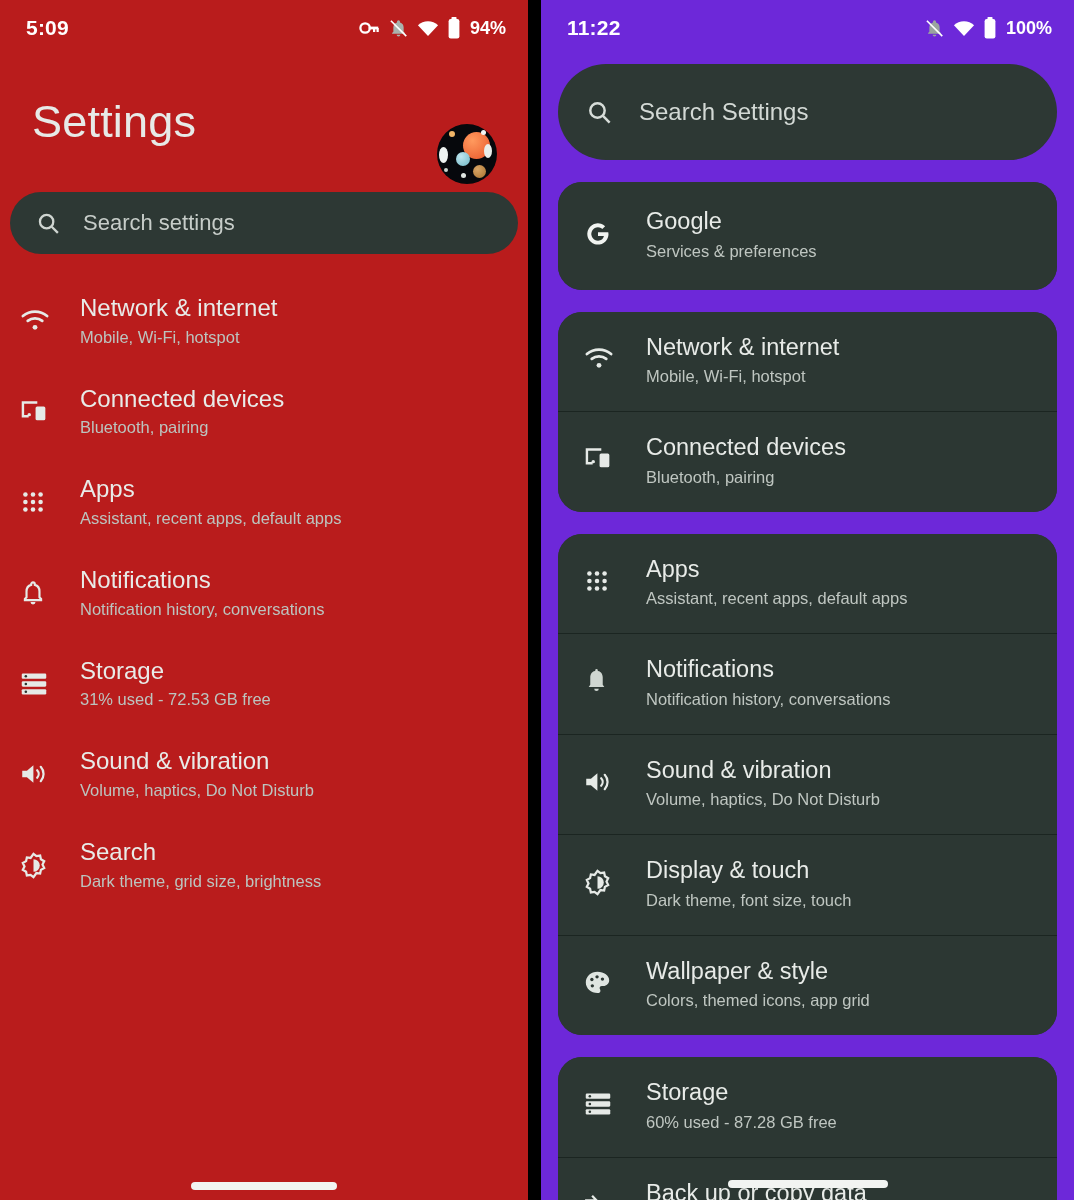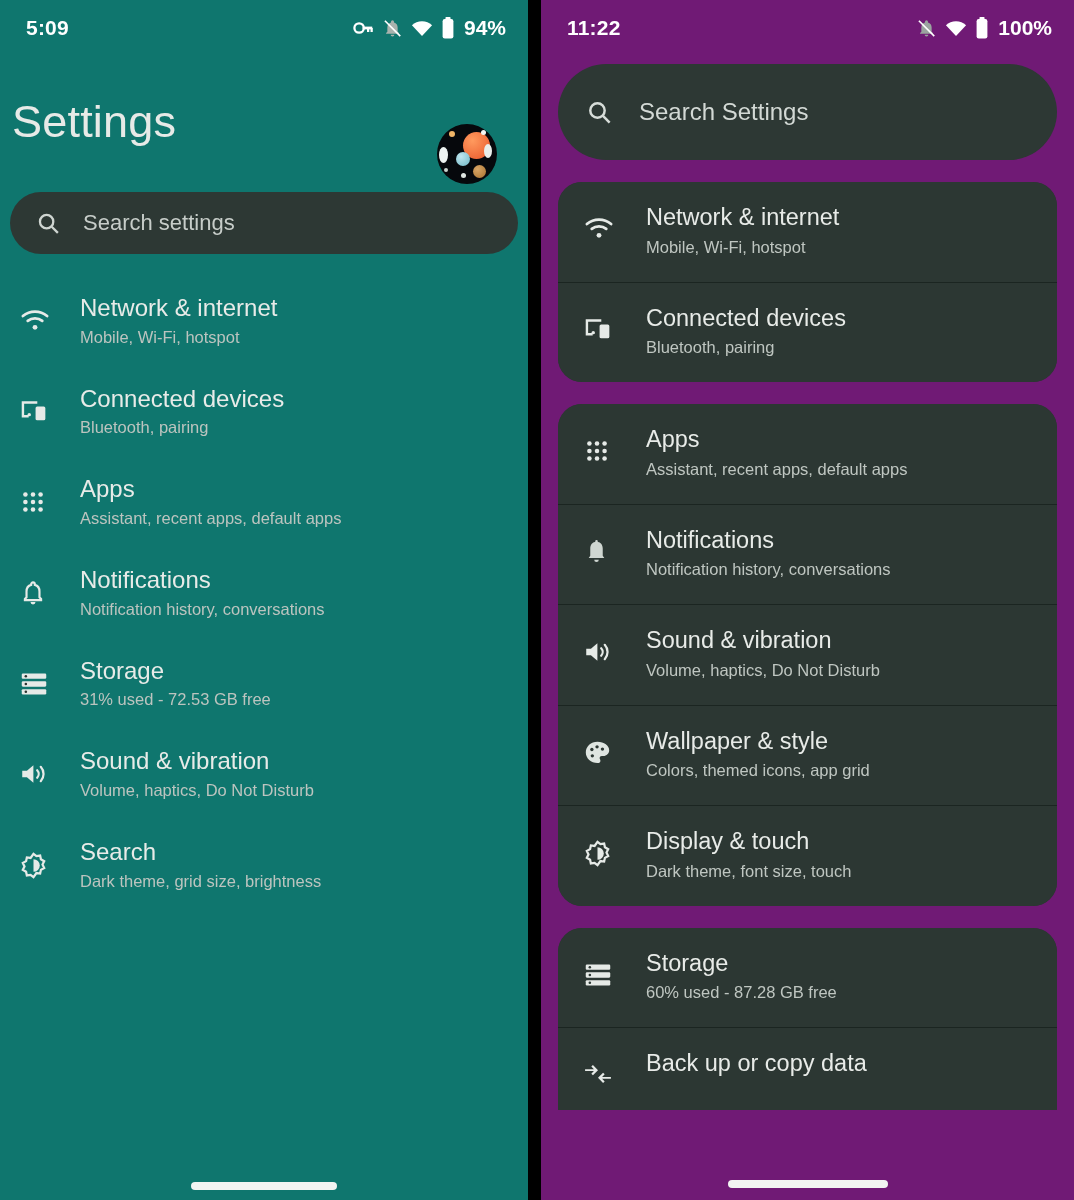--- a/index.html
+++ b/index.html
@@ -6,43 +6,43 @@
   html, body {
     width: 1074px; height: 1200px;
     background: #000000;
     font-family: "Liberation Sans", sans-serif;
     overflow: hidden;
   }
   .stage { position: relative; width: 1074px; height: 1200px; display: flex; background: #000; }
 
   
   .panel { position: relative; height: 1200px; overflow: hidden; }
-  .panel-left  { width: 528px; background: #0f766e; }
+  .panel-left  { width: 528px; background: #b91c1c; }
   .gap         { width: 13px; background: #000000; }
-  .panel-right { width: 533px; background: #701a75; }
+  .panel-right { width: 533px; background: #6d28d9; }
 
   
   .statusbar {
     height: 56px; display: flex; align-items: center;
     padding: 0 22px 0 26px; color: #ffffff;
   }
   .statusbar .clock { font-size: 21px; font-weight: bold; letter-spacing: .2px; }
   .statusbar .sys { margin-left: auto; display: flex; align-items: center; gap: 9px; }
-  .statusbar .pct { font-size: 21px; font-weight: bold; margin-left: 1px; }
+  .statusbar .pct { font-size: 18px; font-weight: bold; margin-left: 1px; }
   .ic { display: inline-block; line-height: 0; }
 
   
   .avatar {
     position: absolute; top: 124px; left: 437px;
     width: 60px; height: 60px; border-radius: 50%;
     background: #06080c; overflow: hidden;
   }
   .avatar .pl { position: absolute; border-radius: 50%; }
   .page-title {
-    margin: 40px 0 0 12px; font-size: 45px; color: #e7eae7;
+    margin: 40px 0 0 32px; font-size: 45px; color: #e7eae7;
     font-weight: 400; letter-spacing: .2px;
   }
   .search-left {
     margin: 44px 10px 0 10px; height: 62px; border-radius: 31px;
     background: #2d3834; display: flex; align-items: center; padding-left: 26px; gap: 22px;
   }
   .search-left .txt { font-size: 22px; color: #c7cdc9; }
 
   .flatlist { margin-top: 22px; }
   .flatrow { display: flex; align-items: flex-start; padding: 18px 18px 19px 20px; }
@@ -308,20 +308,33 @@
         <svg width="27" height="27" viewBox="0 0 24 24">
             <g fill="none" stroke="#d7ddd9" stroke-width="2.2">
               <circle cx="10.2" cy="10.2" r="6.4"></circle>
               <path d="M15.1 15.1 21 21"></path>
             </g>
           </svg>
       </span>
       <span class="txt">Search Settings</span>
     </div>
 
+    <div class="group r-all">
+      <div class="card" style="padding-top:26px;padding-bottom:28px;">
+        <span class="iconbox">
+          <svg width="28" height="28" viewBox="0 0 24 24">
+              <path d="M12 10.4v3.4h5.1a5.2 5.2 0 0 1-5.1 3.9 5.7 5.7 0 1 1 3.7-10l2.4-2.4A9.1 9.1 0 1 0 21 12.6c0-.8-.1-1.5-.2-2.2z" fill="#f1f4f1"></path>
+            </svg>
+        </span>
+        <span class="txts">
+          <span class="t">Google</span>
+          <div class="s">Services &amp; preferences</div>
+        </span>
+      </div>
+    </div>
 
     <div class="group r-all">
       <div class="card">
         <span class="iconbox">
           <svg width="30" height="23" viewBox="0 0 24 19">
               <g fill="none" stroke="#e6eae7" stroke-width="2.3" stroke-linecap="round">
                 <path d="M2 6.6A15.4 15.4 0 0 1 22 6.6"></path>
                 <path d="M6 10.6a9.6 9.6 0 0 1 12 0"></path>
               </g>
               <circle cx="12" cy="16" r="2" fill="#e6eae7"></circle>
@@ -394,47 +407,47 @@
               </g>
             </svg>
         </span>
         <span class="txts">
           <span class="t">Sound &amp; vibration</span>
           <div class="s">Volume, haptics, Do Not Disturb</div>
         </span>
       </div>
       <div class="card">
         <span class="iconbox">
+          <svg width="27" height="27" viewBox="0 0 24 24">
+              <path d="M12 1.6l2.6 2.1 3.3-.5.7 3.3 2.9 1.7-1.5 3 1.5 3-2.9 1.7-.7 3.3-3.3-.5L12 22.4l-2.6-2.1-3.3.5-.7-3.3L2.5 15.8l1.5-3-1.5-3 2.9-1.7.7-3.3 3.3.5z" fill="none" stroke="#e6eae7" stroke-width="2"></path>
+              <path d="M12 6.4a5.6 5.6 0 0 1 0 11.2z" fill="#e6eae7"></path>
+            </svg>
+        </span>
+        <span class="txts">
+          <span class="t">Display &amp; touch</span>
+          <div class="s">Dark theme, font size, touch</div>
+        </span>
+      </div>
+      <div class="card">
+        <span class="iconbox">
           <svg width="27" height="26" viewBox="0 0 24 23">
               <path d="M12 1.6C6.2 1.6 1.6 5.8 1.6 11S6.2 20.4 12 20.4c1.8 0 2.6-1 2.6-2.1 0-1-.7-1.6-.7-2.4 0-1 .8-1.7 1.9-1.7h1.4c2.9 0 5.2-2.2 5.2-5.1 0-4-4.6-7.5-10.4-7.5z" fill="#dfe5e1"></path>
               <g fill="#2c3733">
                 <circle cx="7" cy="8.4" r="1.5"></circle>
                 <circle cx="11.6" cy="6" r="1.5"></circle>
                 <circle cx="16.4" cy="8" r="1.5"></circle>
                 <circle cx="7.4" cy="14" r="1.5"></circle>
               </g>
             </svg>
         </span>
         <span class="txts">
           <span class="t">Wallpaper &amp; style</span>
           <div class="s">Colors, themed icons, app grid</div>
         </span>
       </div>
-      <div class="card">
-        <span class="iconbox">
-          <svg width="27" height="27" viewBox="0 0 24 24">
-              <path d="M12 1.6l2.6 2.1 3.3-.5.7 3.3 2.9 1.7-1.5 3 1.5 3-2.9 1.7-.7 3.3-3.3-.5L12 22.4l-2.6-2.1-3.3.5-.7-3.3L2.5 15.8l1.5-3-1.5-3 2.9-1.7.7-3.3 3.3.5z" fill="none" stroke="#e6eae7" stroke-width="2"></path>
-              <path d="M12 6.4a5.6 5.6 0 0 1 0 11.2z" fill="#e6eae7"></path>
-            </svg>
-        </span>
-        <span class="txts">
-          <span class="t">Display &amp; touch</span>
-          <div class="s">Dark theme, font size, touch</div>
-        </span>
-      </div>
     </div>
 
     <div class="group r-topopen">
       <div class="card">
         <span class="iconbox">
           <svg width="28" height="26" viewBox="0 0 24 22">
               <g fill="#e6eae7">
                 <rect x="1.5" y="2" width="21" height="4.6" rx="1"></rect>
                 <rect x="1.5" y="8.7" width="21" height="4.6" rx="1"></rect>
                 <rect x="1.5" y="15.4" width="21" height="4.6" rx="1"></rect>

